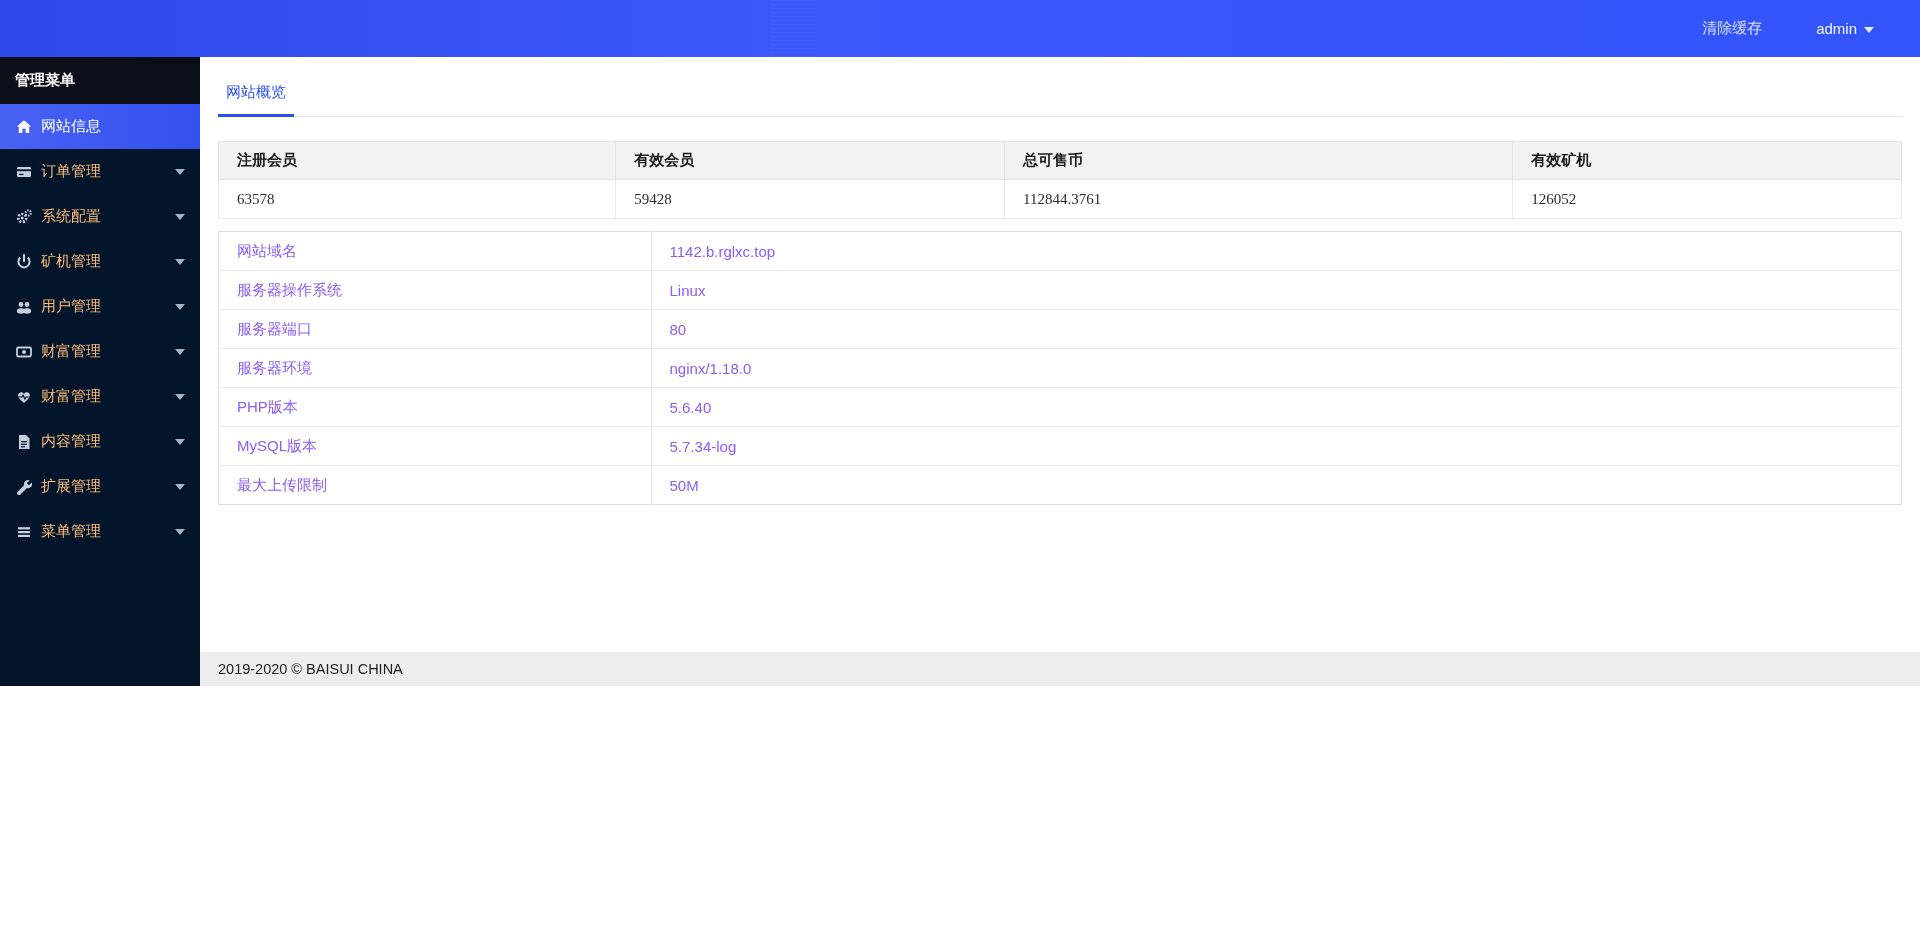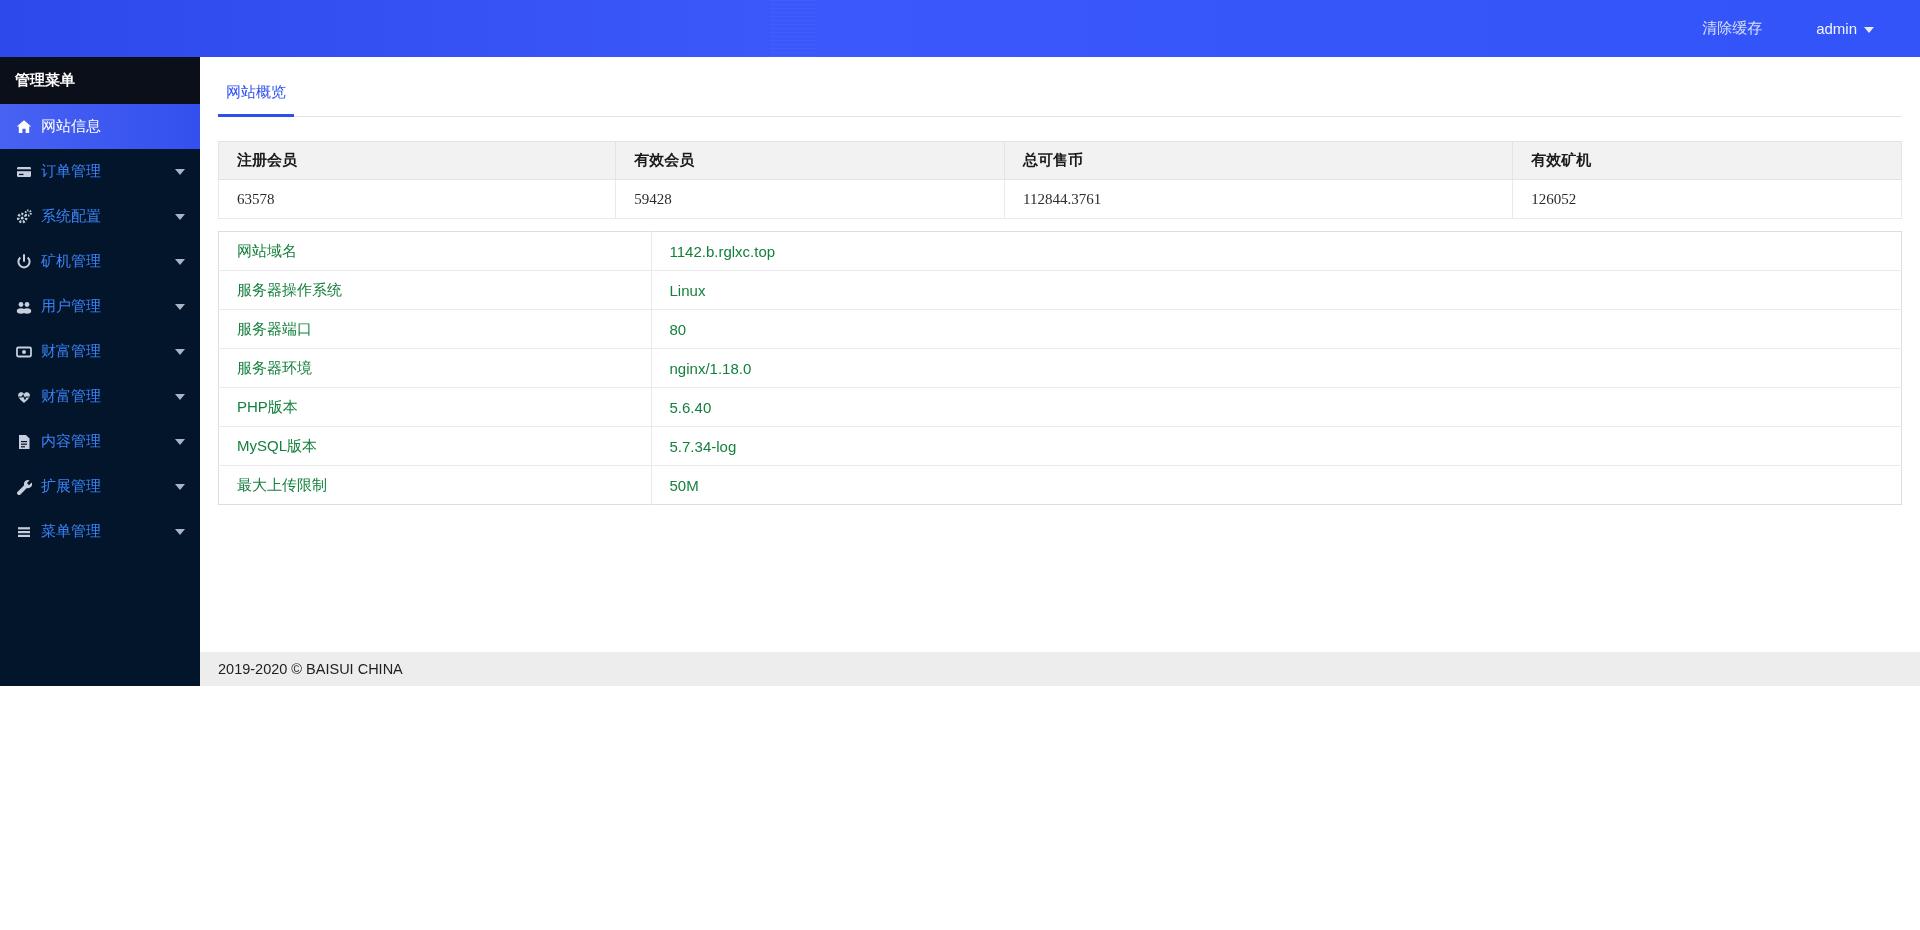--- a/index.html
+++ b/index.html
@@ -21,21 +21,21 @@
     border-right:5px solid transparent; border-top:6px solid #e7eaff; margin-top:2px; }
 
   
   .layout { display:flex; height:629px; }
 
   
   .sidebar { width:200px; min-width:200px; height:100%; background:#02152b; }
   .sidebar-header { height:47px; background:#0a0f1a; color:#ffffff; font-size:15px;
     font-weight:bold; display:flex; align-items:center; padding:0 15px; }
   .menu-item { height:45px; display:flex; align-items:center; gap:9px;
-    padding:0 15px; color:#3b82f6; font-size:15px; cursor:pointer; }
+    padding:0 15px; color:#fdba74; font-size:15px; cursor:pointer; }
   .menu-item .mi-icon { width:17px; height:17px; display:inline-flex;
     align-items:center; justify-content:center; color:#c7cedd; flex:none; }
   .menu-item.active { background:linear-gradient(90deg,#4862f2,#3350ef); color:#ffffff; }
   .menu-item.active .mi-icon { color:#ffffff; }
   .mi-caret { margin-left:auto; width:0; height:0; border-left:5px solid transparent;
     border-right:5px solid transparent; border-top:6px solid #aab3c4; }
   svg { display:block; }
 
   
   .main { flex:1; display:flex; flex-direction:column; background:#fff; }
@@ -49,21 +49,21 @@
   .stats-table { margin-top:24px; border:1px solid #dedede;font-family:Liberation Serif, serif; }
   .stats-table th { background:#f2f2f2; text-align:left; font-weight:bold;
     color:#1a1a1a; font-size:15px; padding:0 18px; height:38px;
     border:1px solid #e3e3e3; }
   .stats-table td { font-size:15px; color:#2b2b2b; padding:0 18px; height:39px;
     border:1px solid #e9e9e9; background:#fff; }
   .stats-table .c1{width:23.6%;} .stats-table .c2{width:23.1%;}
   .stats-table .c3{width:30.2%;} .stats-table .c4{width:23.1%;}
 
   .info-table { margin-top:12px; border:1px solid #dedede; }
-  .info-table td { font-size:15px; color:#15803d; padding:0 18px; height:39px;
+  .info-table td { font-size:15px; color:#8b5cf6; padding:0 18px; height:39px;
     border-top:1px solid #e9e9e9; }
   .info-table tr:first-child td { border-top:none; }
   .info-table td.k { width:25.7%; border-right:1px solid #e9e9e9; }
 
   .footer { height:34px; background:#ededed; display:flex; align-items:center;
     padding:0 18px; font-size:14.5px; color:#1f1f1f; }
 </style>
 </head>
 <body>
 

